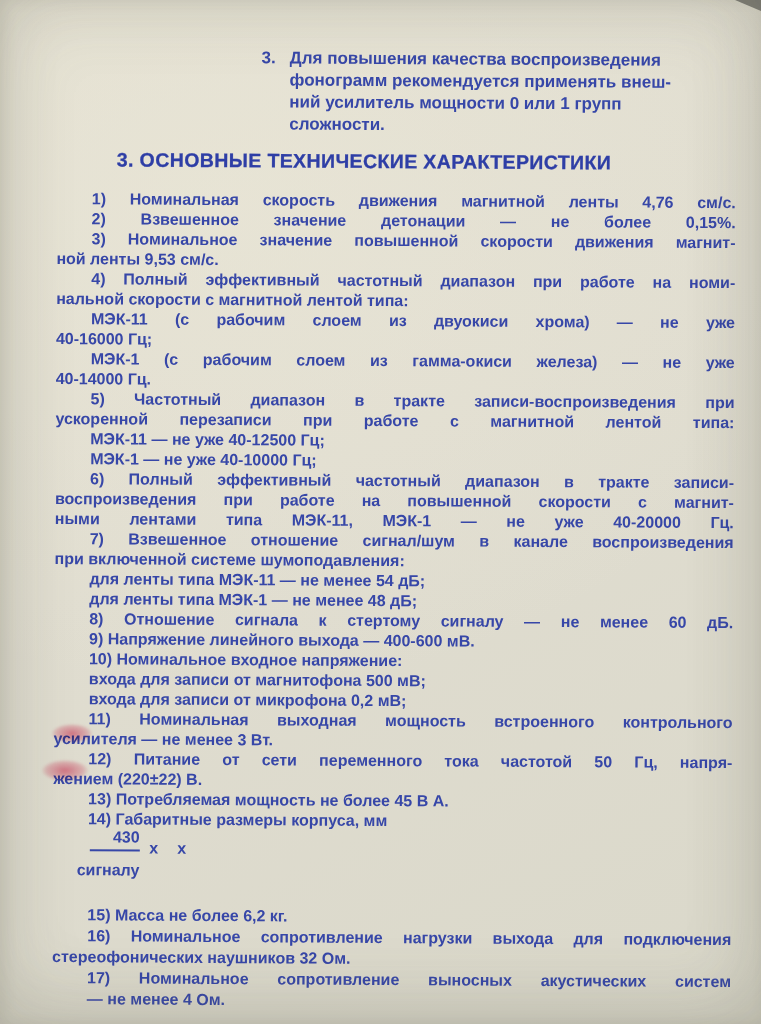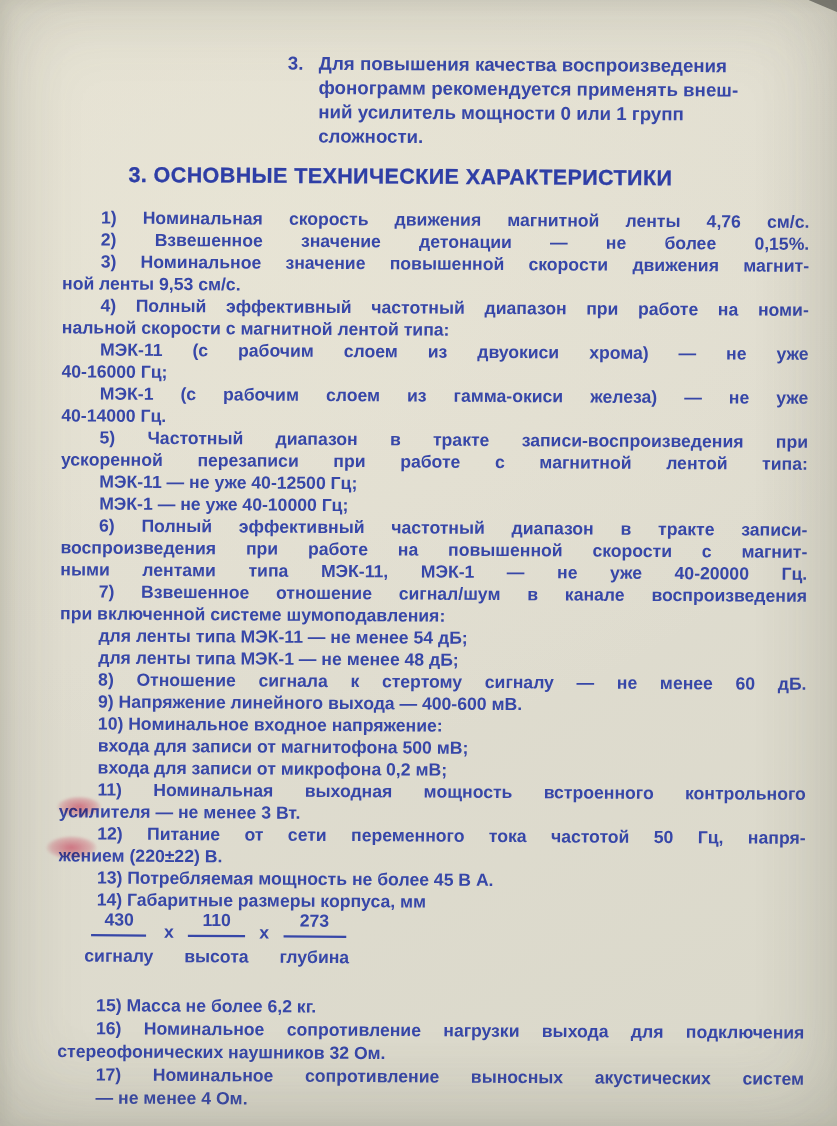--- a/index.html
+++ b/index.html
@@ -41,21 +41,21 @@
   .specs-top{top:191px;}
   .specs-bottom{top:906px;}
   .specs-bottom .bline{height:21px; line-height:21px;}
   .bline{height:20px; line-height:20px; overflow:hidden; white-space:normal;}
   .ind1{padding-left:35px;}
   .j{text-align:justify;}
   .j::after{content:""; display:inline-block; width:100%;}
   
   .dims{position:absolute; left:82px; top:829px; display:flex; align-items:flex-start;
         font-size:16px; font-weight:700;}
-  .dim-col{display:flex; flex-direction:column; align-items:center;}
+  .dim-col{display:flex; flex-direction:column; align-items:flex-end;}
   .dim-col .dim-val{height:20px; line-height:20px;}
   .dim-rule{height:0; border-top:2.5px solid var(--ink); margin-top:2px;}
   .dim-label{margin-top:9px; height:20px; line-height:20px;}
   .dim-sep{width:28px; text-align:center; margin-top:13px; line-height:16px;}
   
   .smudge{position:absolute; border-radius:50%;
     background:radial-gradient(ellipse at 50% 50%, rgba(233,106,138,.8) 0%, rgba(233,106,138,.35) 55%, rgba(233,106,138,0) 75%);
     filter:blur(1px); mix-blend-mode:multiply; pointer-events:none;}
   .smudge-a{left:52px; top:724px; width:40px; height:19px;}
   .smudge-b{left:42px; top:760px; width:46px; height:21px;}
@@ -117,31 +117,21 @@
         <div class="bline ind1">14) Габаритные размеры корпуса, мм</div>
       </div>
 
     <div class="dims" id="dims">
         <div class="dim-col">
           <div class="dim-val">430</div>
           <div class="dim-rule" style="width: 50px;"></div>
           <div class="dim-label">сигналу</div>
         </div>
         <div class="dim-sep">x</div>
-        <div class="dim-col">
-          <div class="dim-val">110</div>
-          <div class="dim-rule" style="width: 52px;"></div>
-          <div class="dim-label">высота</div>
-        </div>
         <div class="dim-sep">x</div>
-        <div class="dim-col">
-          <div class="dim-val">273</div>
-          <div class="dim-rule" style="width: 57px;"></div>
-          <div class="dim-label">глубина</div>
-        </div>
       </div>
 
     <div class="specs specs-bottom" id="specs-bottom">
         <div class="bline ind1">15) Масса не более 6,2 кг.</div>
         <div class="bline j ind1">16) Номинальное сопротивление нагрузки выхода для подключения</div>
         <div class="bline">стереофонических наушников 32 Ом.</div>
         <div class="bline j ind1">17) Номинальное сопротивление выносных акустических систем</div>
         <div class="bline ind1">— не менее 4 Ом.</div>
       </div>
   </div>

